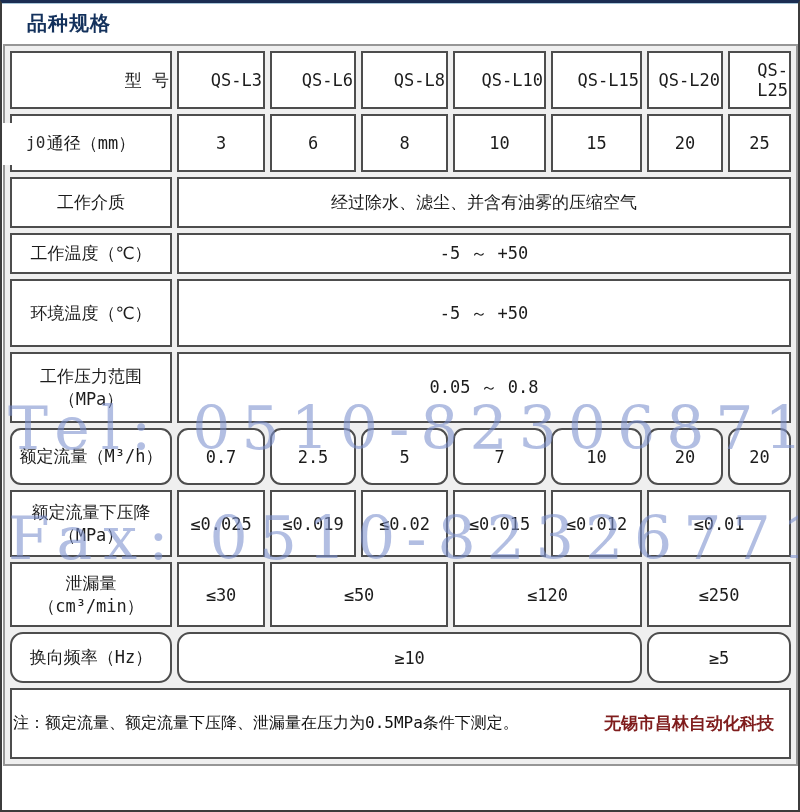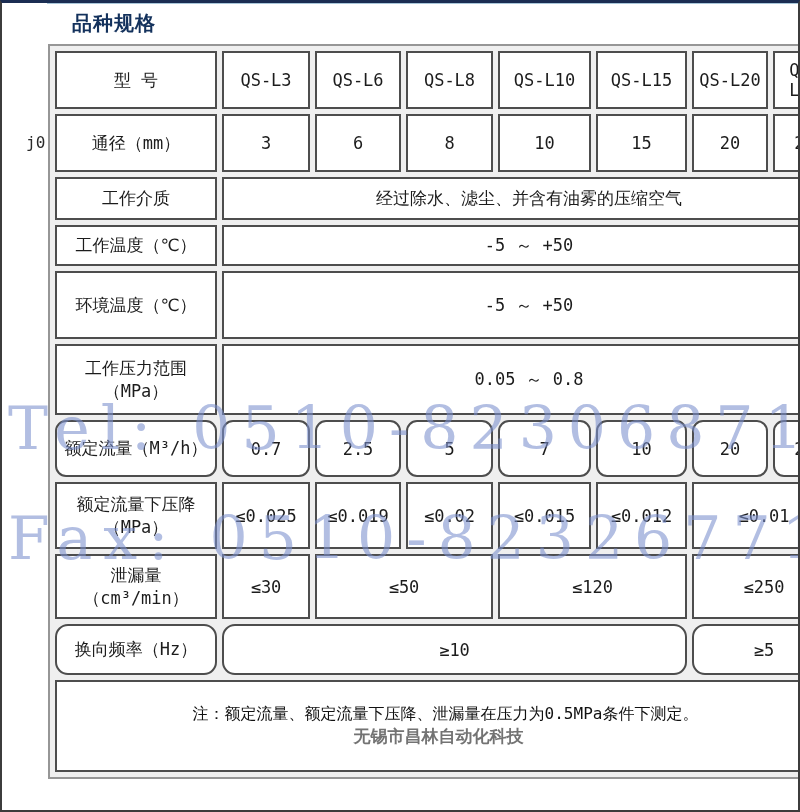--- a/index.html
+++ b/index.html
@@ -5,21 +5,20 @@
   html,body{margin:0;padding:0;background:#ffffff;}
   .canvas{
     position:relative;
     width:800px;height:812px;
     box-sizing:border-box;
     background:#ffffff;
     border:2px solid #3c3c3c;
     border-top:3px solid #1b2d52;
     overflow:hidden;
     font-family:"DejaVu Sans Mono","DejaVu Sans","Liberation Sans",sans-serif;
-    padding-left:45px;
   }
   .top-accent{height:1px;background:#a9c7da;width:100%;}
   .titlebar{
     height:40px;
     display:flex;align-items:flex-start;
     padding:6px 0 0 25px;
     box-sizing:border-box;
     background:#ffffff;
   }
   .titlebar .title{
@@ -41,43 +40,42 @@
     border:2px solid #4d4d4d;
     text-align:center;
     vertical-align:middle;
     font-size:17px;
     color:#1c1c1c;
     white-space:pre-line;
     padding:2px 1px;
     overflow:hidden;
   }
   
-  table.spec tr:nth-child(1) td{height:58px;}
+  table.spec tr:nth-child(1) td{height:58px;text-align:right;}
   table.spec tr:nth-child(2) td{height:58px;}
-  table.spec tr:nth-child(3) td{height:43px;margin-left:20px;}
+  table.spec tr:nth-child(3) td{height:51px;margin-left:20px;}
   table.spec tr:nth-child(4) td{height:41px;}
   table.spec tr:nth-child(5) td{height:68px;}
   table.spec tr:nth-child(6) td{height:71px;}
   table.spec tr:nth-child(7) td{height:57px;border-radius:11px;}
   table.spec tr:nth-child(8) td{height:67px;}
   table.spec tr:nth-child(9) td{height:65px;}
   table.spec tr:nth-child(10) td{height:51px;border-radius:13px;}
   table.spec tr:nth-child(11) td{height:53px;}
   table.spec tr:nth-child(12) td{height:53px;}
   td.footer-cell{
     text-align:left;
     padding:4px 6px 4px 2px;
   }
   .footer-inner{
     display:flex;align-items:center;justify-content:space-between;
     width:100%;
-    flex-direction:column;
   }
   .footer-note{font-size:16px;color:#111;}
-  .footer-company{font-size:17px;font-weight:bold;color:#737373;padding-right:14px;white-space:nowrap;}
+  .footer-company{font-size:17px;font-weight:bold;color:#7f1d1d;padding-right:14px;white-space:nowrap;}
   .watermark{
     position:absolute;left:6px;
     font-family:"DejaVu Serif","Liberation Serif",serif;
     font-size:60px;letter-spacing:11px;
     color:rgba(122,143,205,0.58);
     white-space:nowrap;
     z-index:5;pointer-events:none;
     font-weight:normal;
   }
   .watermark.tel{top:390px;}

